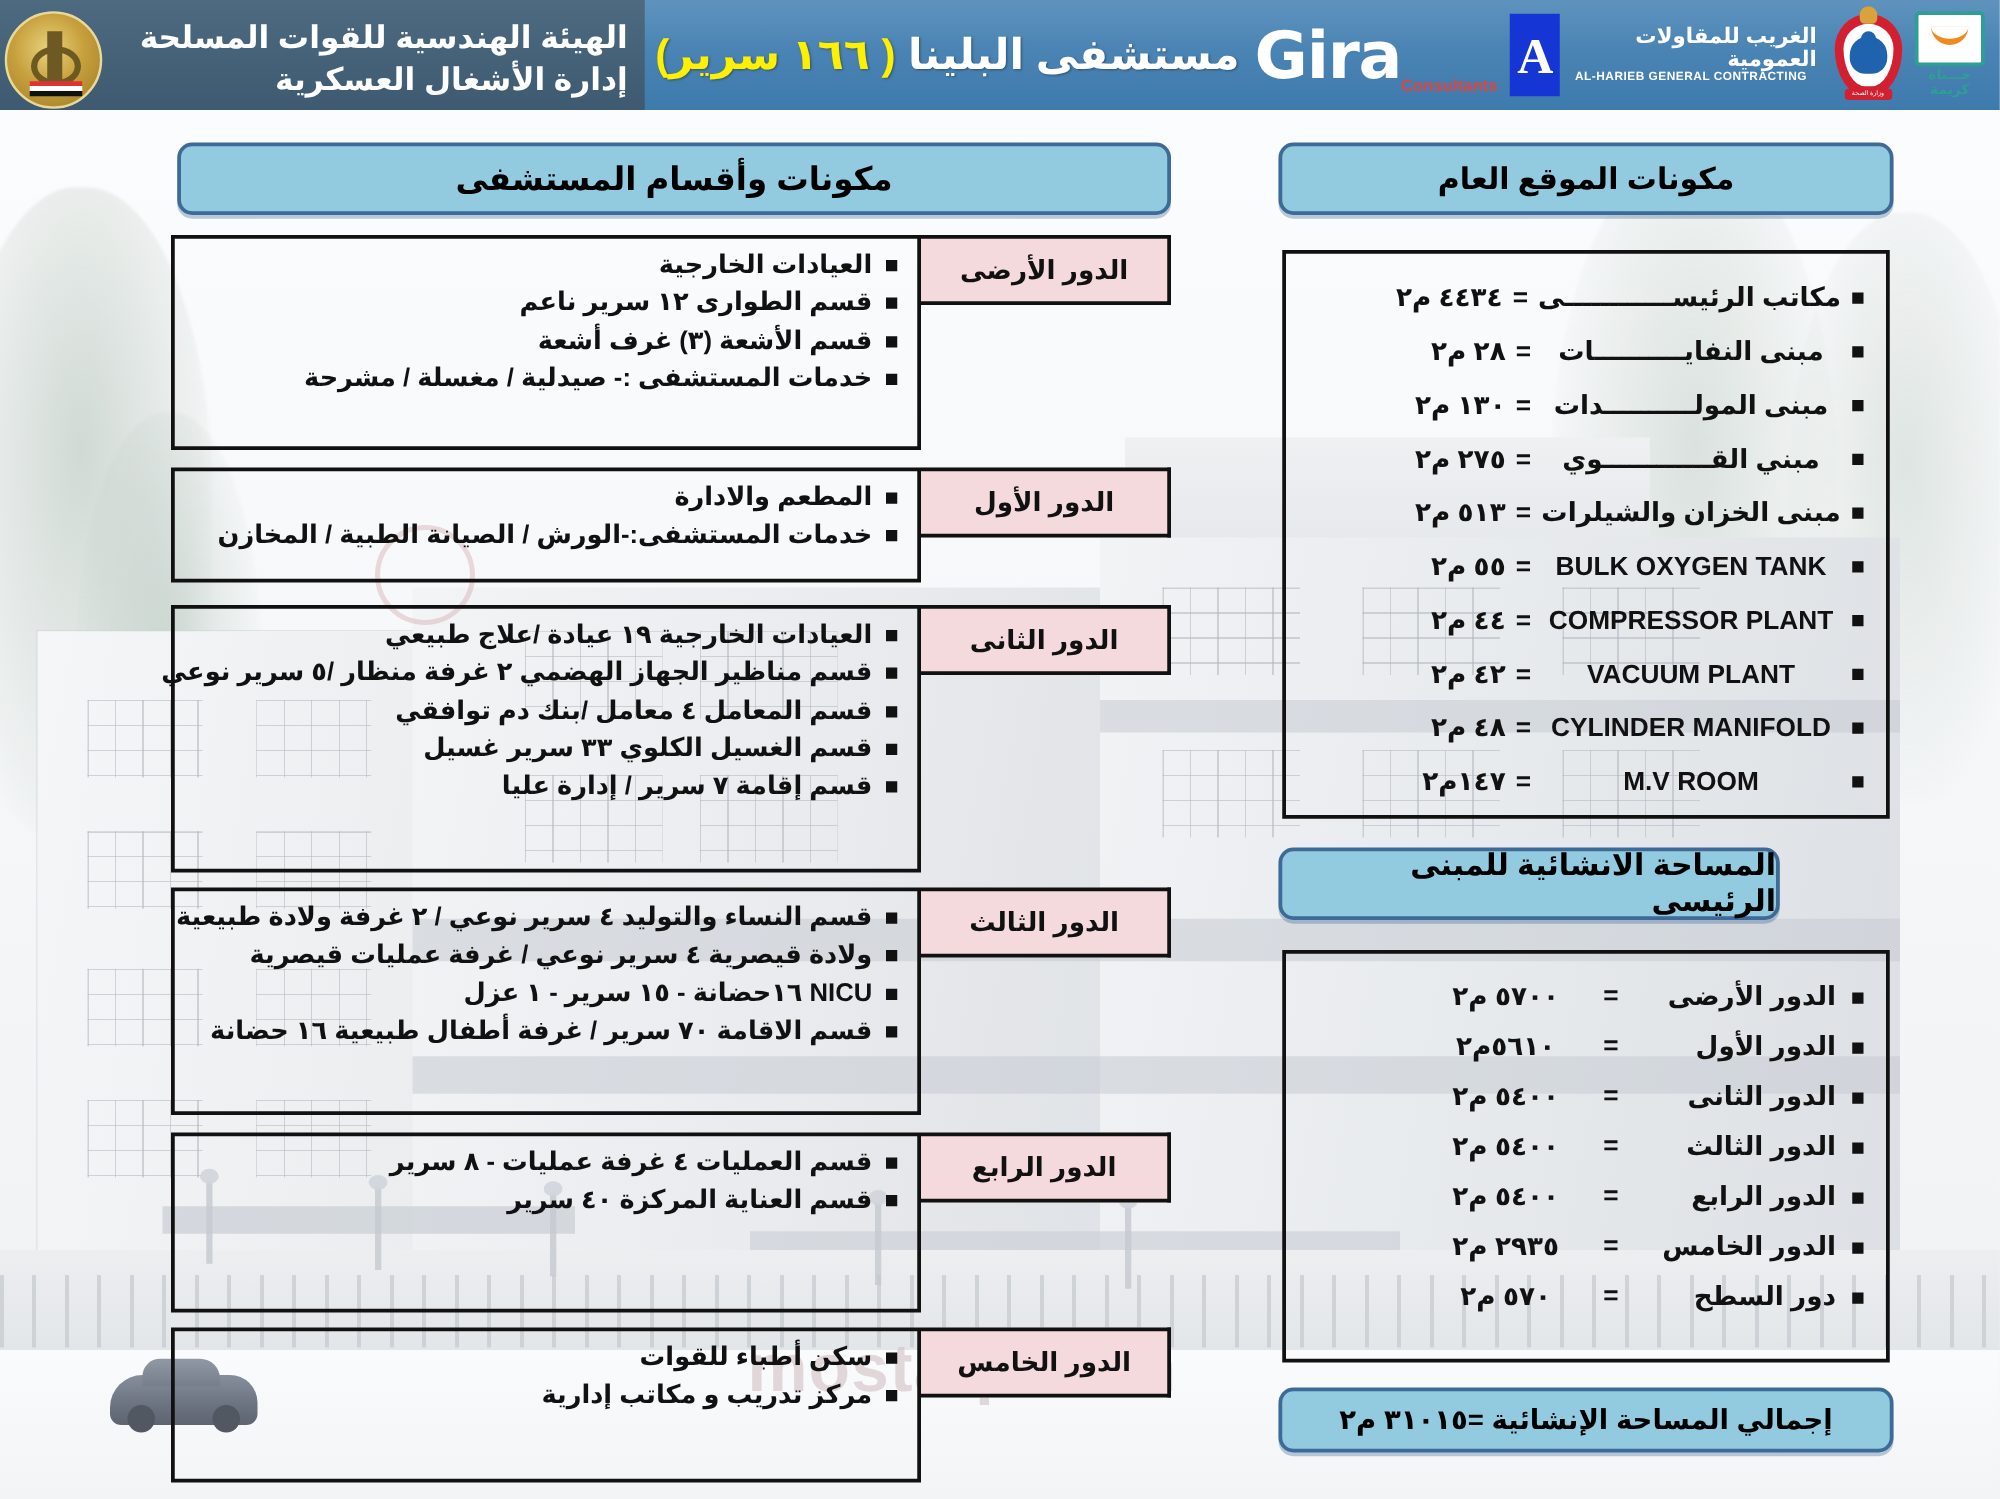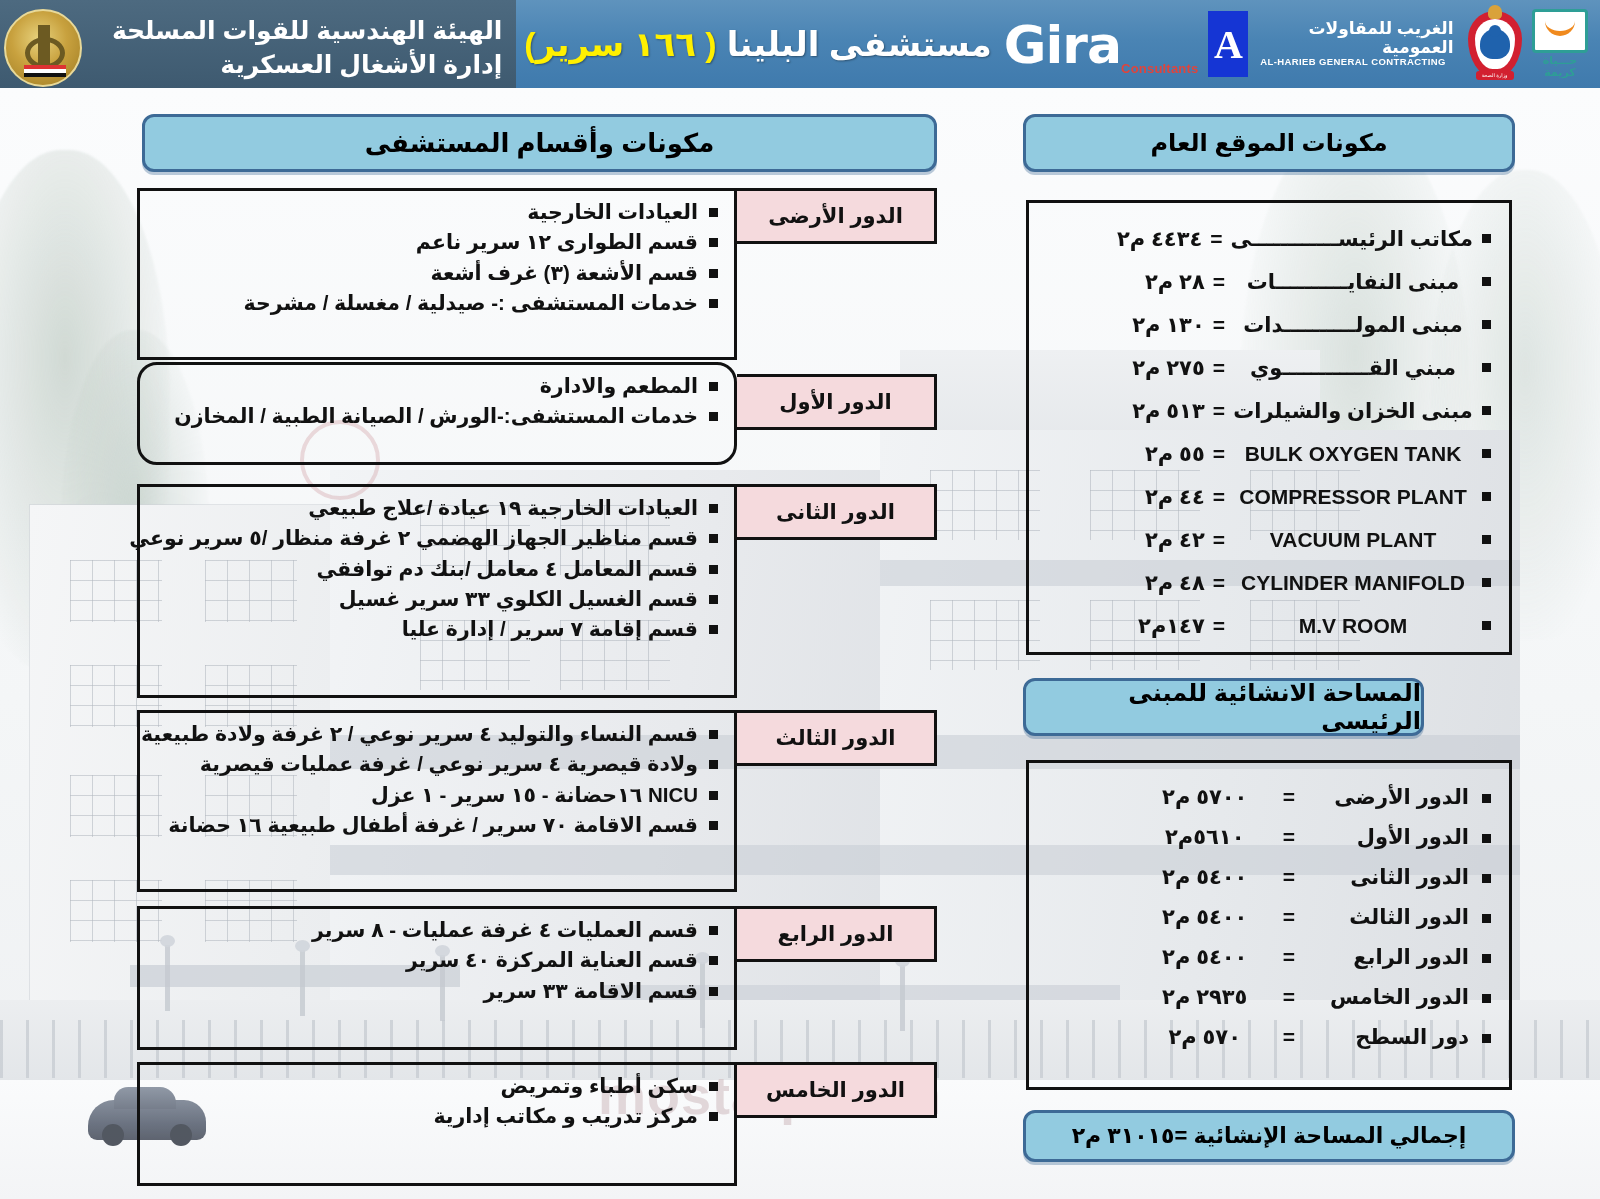--- a/index.html
+++ b/index.html
@@ -449,21 +449,21 @@
   <div id="floors-root">
       <div class="floor-block" style="top: 188px; height: 172px;">
         <ul class="floor-items">
           <li>العيادات الخارجية</li>
           <li>قسم الطوارى ١٢ سرير ناعم</li>
           <li>قسم الأشعة (٣) غرف أشعة</li>
           <li>خدمات المستشفى :- صيدلية / مغسلة / مشرحة</li>
         </ul>
       </div>
       <div class="floor-tag" style="top: 188px; left: 737px;">الدور الأرضى</div>
-      <div class="floor-block" style="top: 362px; height: 103px; border-radius: 20px;">
+      <div class="floor-block" style="top: 374px; height: 92px;">
         <ul class="floor-items">
           <li>المطعم  والادارة</li>
           <li>خدمات المستشفى:-الورش / الصيانة الطبية / المخازن</li>
         </ul>
       </div>
       <div class="floor-tag" style="top: 374px; left: 737px;">الدور الأول</div>
       <div class="floor-block" style="top: 484px; height: 214px;">
         <ul class="floor-items">
           <li>العيادات الخارجية ١٩ عيادة /علاج طبيعي</li>
           <li>قسم مناظير الجهاز الهضمي ٢ غرفة منظار /٥ سرير نوعي</li>
@@ -479,27 +479,26 @@
           <li>ولادة قيصرية       ٤  سرير نوعي / غرفة عمليات قيصرية</li>
           <li>NICU       ١٦حضانة  - ١٥ سرير - ١ عزل</li>
           <li>قسم الاقامة      ٧٠ سرير / غرفة أطفال طبيعية ١٦ حضانة</li>
         </ul>
       </div>
       <div class="floor-tag" style="top: 710px; left: 737px;">الدور الثالث</div>
       <div class="floor-block" style="top: 906px; height: 144px;">
         <ul class="floor-items">
           <li>قسم العمليات    ٤ غرفة عمليات - ٨ سرير</li>
           <li>قسم العناية المركزة     ٤٠ سرير</li>
-          <li>قسم الاقامة ٣٣ سرير</li>
         </ul>
       </div>
       <div class="floor-tag" style="top: 906px; left: 737px;">الدور الرابع</div>
       <div class="floor-block" style="top: 1062px; height: 124px;">
         <ul class="floor-items">
-          <li>سكن أطباء وتمريض</li>
+          <li>سكن أطباء للقوات</li>
           <li>مركز تدريب و مكاتب إدارية</li>
         </ul>
       </div>
       <div class="floor-tag" style="top: 1062px; left: 737px;">الدور الخامس</div>
     </div>
 
   <div class="panel-header" id="ph-site">مكونات الموقع العام</div>
 
   <div class="data-box" id="box-site">
     <ul class="rowlist" id="site-list">

